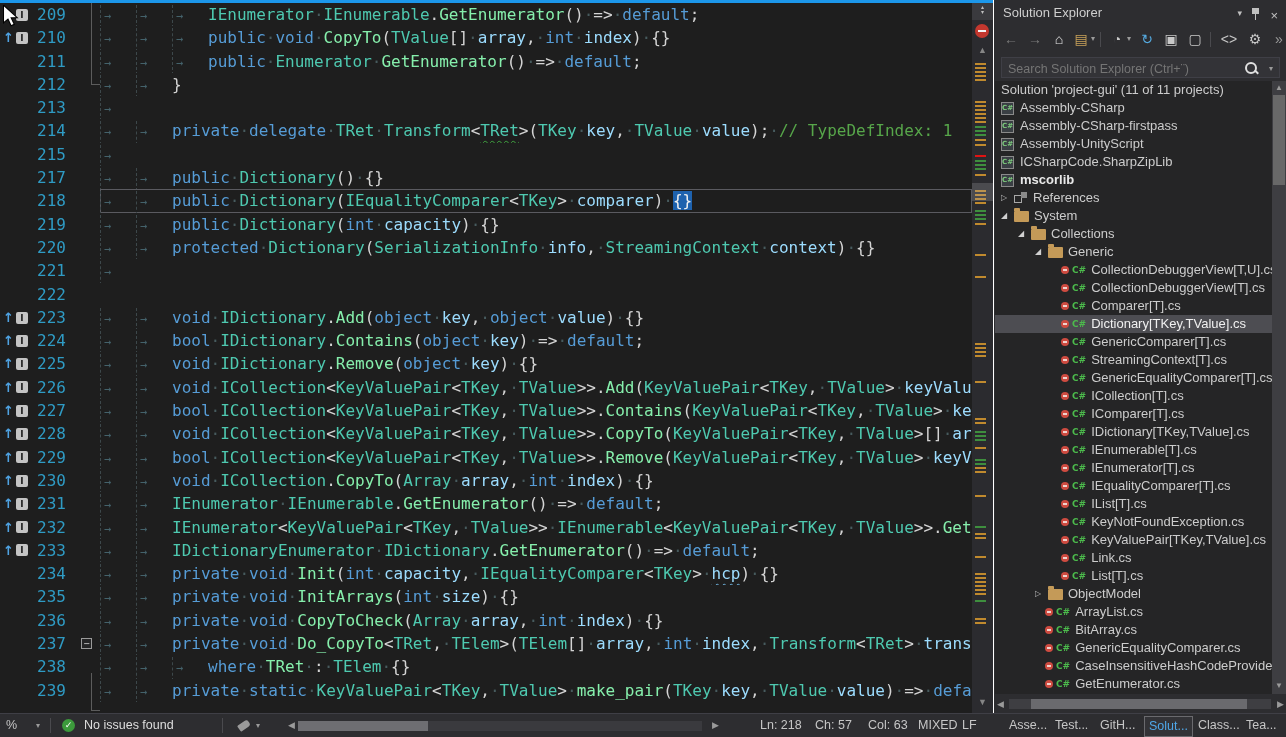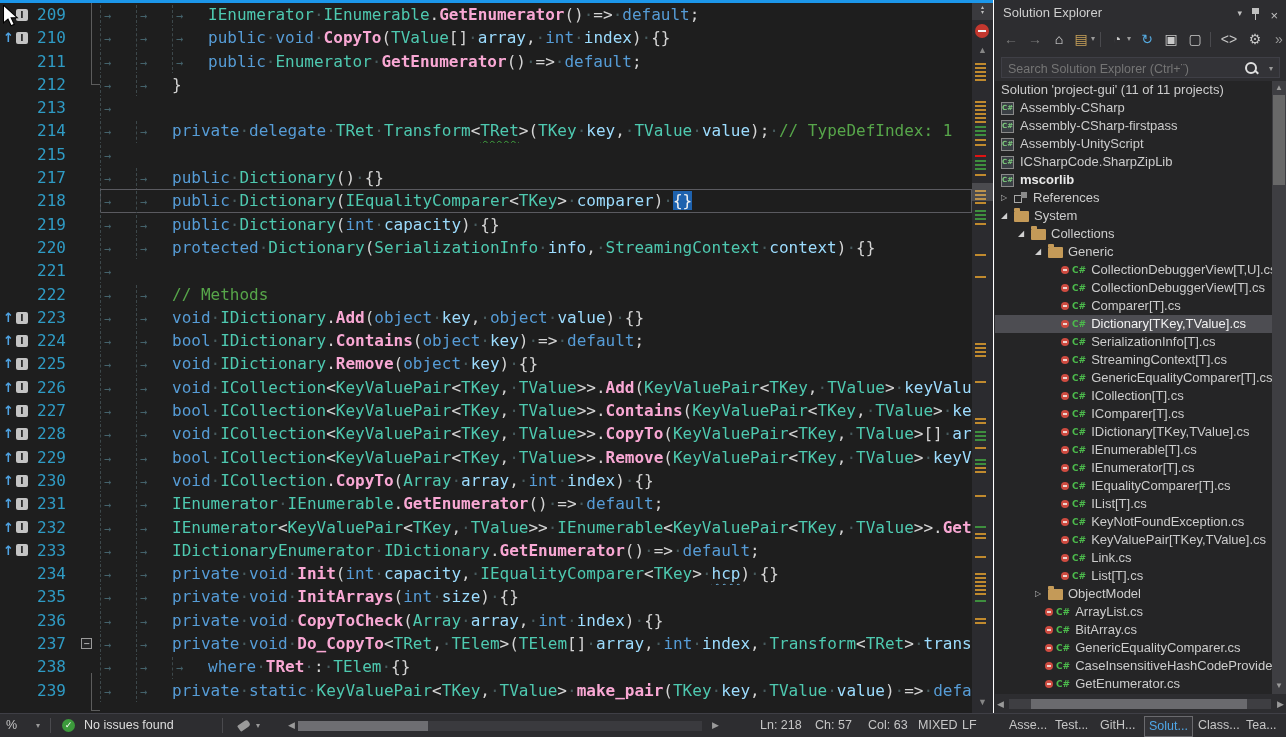--- a/index.html
+++ b/index.html
@@ -16,21 +16,21 @@
   .badge-ic{display:inline-block;width:12px;height:12px;background:#C4C4C4;color:#1E1E1E;
         font:bold 9px/12px "DejaVu Sans",sans-serif;text-align:center;border-radius:2px;margin-left:2px;}
   .lnum{width:46px;flex:none;text-align:right;padding-right:10px;box-sizing:border-box;color:#2F9BC4;}
   .foldc{width:24px;flex:none;position:relative;}
   .foldbox{position:absolute;left:5px;top:6px;width:11px;height:11px;border:1px solid #9A9A9A;
         background:#252526;color:#C8C8C8;font:10px/9px "DejaVu Sans Mono",monospace;text-align:center;box-sizing:border-box;}
   .ct{flex:1;position:relative;overflow:hidden;}
   .ct.cur{box-shadow:inset 0 0 0 1px #5A5A60;}
   .tab{display:inline-block;width:36px;box-sizing:border-box;border-left:1px dashed #3D484B;
        padding-left:3px;color:#44626B;font-size:12px;}
-  .tok-k{color:#569CD6;} .tok-t{color:#4EC9B0;} .tok-m{color:#f9a8d4;font-weight:bold;} .tok-p{color:#9CDCFE;}
+  .tok-k{color:#569CD6;} .tok-t{color:#4EC9B0;} .tok-m{color:#86efac;} .tok-p{color:#9CDCFE;}
   .tok-c{color:#57A64A;} .tok-x{color:#D4D4D4;}
   .tok-g{color:#4EC9B0;text-decoration:underline wavy #3FA33F 1px;text-underline-offset:4px;}
   .tok-b{color:#9CDCFE;text-decoration:underline wavy #6FB3E0 1px;text-underline-offset:4px;}
   .tok-q{color:#F0F0F0;background:#1E62AE;}
   .ws{color:#475B5E;}
   .scopeline{position:absolute;background:#5C5C5C;z-index:3;}
   
   #vscroll{position:absolute;left:972px;top:3px;width:21px;height:710px;background:#2B2B2F;}
   .sbmark{position:absolute;left:3px;width:11px;height:2px;}
   #split-handle{position:absolute;left:0;top:0;width:21px;height:17px;background:#3A3A3E;
@@ -110,21 +110,21 @@
         <div class="line"><span class="gic"></span><span class="lnum">211</span><span class="foldc"></span><span class="ct"><span class="tab">→</span><span class="tab">→</span><span class="tab">→</span><span class="tok-k">public</span><span class="ws">·</span><span class="tok-t">Enumerator</span><span class="ws">·</span><span class="tok-m">GetEnumerator</span><span class="tok-x">()</span><span class="ws">·</span><span class="tok-x">=&gt;</span><span class="ws">·</span><span class="tok-k">default</span><span class="tok-x">;</span></span></div>
         <div class="line"><span class="gic"></span><span class="lnum">212</span><span class="foldc"></span><span class="ct"><span class="tab">→</span><span class="tab">→</span><span class="tok-x">}</span></span></div>
         <div class="line"><span class="gic"></span><span class="lnum">213</span><span class="foldc"></span><span class="ct"><span class="tab">→</span></span></div>
         <div class="line"><span class="gic"></span><span class="lnum">214</span><span class="foldc"></span><span class="ct"><span class="tab">→</span><span class="tab">→</span><span class="tok-k">private</span><span class="ws">·</span><span class="tok-k">delegate</span><span class="ws">·</span><span class="tok-t">TRet</span><span class="ws">·</span><span class="tok-t">Transform</span><span class="tok-x">&lt;</span><span class="tok-g">TRet</span><span class="tok-x">&gt;(</span><span class="tok-t">TKey</span><span class="ws">·</span><span class="tok-p">key</span><span class="tok-x">,</span><span class="ws">·</span><span class="tok-t">TValue</span><span class="ws">·</span><span class="tok-p">value</span><span class="tok-x">);</span><span class="ws">·</span><span class="tok-c">// TypeDefIndex: 1</span></span></div>
         <div class="line"><span class="gic"></span><span class="lnum">215</span><span class="foldc"></span><span class="ct"><span class="tab">→</span></span></div>
         <div class="line"><span class="gic"></span><span class="lnum">217</span><span class="foldc"></span><span class="ct"><span class="tab">→</span><span class="tab">→</span><span class="tok-k">public</span><span class="ws">·</span><span class="tok-t">Dictionary</span><span class="tok-x">()</span><span class="ws">·</span><span class="tok-x">{}</span></span></div>
         <div class="line"><span class="gic"></span><span class="lnum">218</span><span class="foldc"></span><span class="ct cur"><span class="tab">→</span><span class="tab">→</span><span class="tok-k">public</span><span class="ws">·</span><span class="tok-t">Dictionary</span><span class="tok-x">(</span><span class="tok-t">IEqualityComparer</span><span class="tok-x">&lt;</span><span class="tok-t">TKey</span><span class="tok-x">&gt;</span><span class="ws">·</span><span class="tok-p">comparer</span><span class="tok-x">)</span><span class="ws">·</span><span class="tok-q">{}</span></span></div>
         <div class="line"><span class="gic"></span><span class="lnum">219</span><span class="foldc"></span><span class="ct"><span class="tab">→</span><span class="tab">→</span><span class="tok-k">public</span><span class="ws">·</span><span class="tok-t">Dictionary</span><span class="tok-x">(</span><span class="tok-k">int</span><span class="ws">·</span><span class="tok-p">capacity</span><span class="tok-x">)</span><span class="ws">·</span><span class="tok-x">{}</span></span></div>
         <div class="line"><span class="gic"></span><span class="lnum">220</span><span class="foldc"></span><span class="ct"><span class="tab">→</span><span class="tab">→</span><span class="tok-k">protected</span><span class="ws">·</span><span class="tok-t">Dictionary</span><span class="tok-x">(</span><span class="tok-t">SerializationInfo</span><span class="ws">·</span><span class="tok-p">info</span><span class="tok-x">,</span><span class="ws">·</span><span class="tok-t">StreamingContext</span><span class="ws">·</span><span class="tok-p">context</span><span class="tok-x">)</span><span class="ws">·</span><span class="tok-x">{}</span></span></div>
         <div class="line"><span class="gic"></span><span class="lnum">221</span><span class="foldc"></span><span class="ct"><span class="tab">→</span></span></div>
-        <div class="line"><span class="gic"></span><span class="lnum">222</span><span class="foldc"></span><span class="ct"><span class="tab">→</span><span class="tab">→</span><span class="tok-c">// Methods</span></span></div>
+        <div class="line"><span class="gic"></span><span class="lnum">222</span><span class="foldc"></span></div>
         <div class="line"><span class="gic"><span class="up-ic">↑</span><span class="badge-ic">I</span></span><span class="lnum">223</span><span class="foldc"></span><span class="ct"><span class="tab">→</span><span class="tab">→</span><span class="tok-k">void</span><span class="ws">·</span><span class="tok-t">IDictionary</span><span class="tok-x">.</span><span class="tok-m">Add</span><span class="tok-x">(</span><span class="tok-k">object</span><span class="ws">·</span><span class="tok-p">key</span><span class="tok-x">,</span><span class="ws">·</span><span class="tok-k">object</span><span class="ws">·</span><span class="tok-p">value</span><span class="tok-x">)</span><span class="ws">·</span><span class="tok-x">{}</span></span></div>
         <div class="line"><span class="gic"><span class="up-ic">↑</span><span class="badge-ic">I</span></span><span class="lnum">224</span><span class="foldc"></span><span class="ct"><span class="tab">→</span><span class="tab">→</span><span class="tok-k">bool</span><span class="ws">·</span><span class="tok-t">IDictionary</span><span class="tok-x">.</span><span class="tok-m">Contains</span><span class="tok-x">(</span><span class="tok-k">object</span><span class="ws">·</span><span class="tok-p">key</span><span class="tok-x">)</span><span class="ws">·</span><span class="tok-x">=&gt;</span><span class="ws">·</span><span class="tok-k">default</span><span class="tok-x">;</span></span></div>
         <div class="line"><span class="gic"><span class="up-ic">↑</span><span class="badge-ic">I</span></span><span class="lnum">225</span><span class="foldc"></span><span class="ct"><span class="tab">→</span><span class="tab">→</span><span class="tok-k">void</span><span class="ws">·</span><span class="tok-t">IDictionary</span><span class="tok-x">.</span><span class="tok-m">Remove</span><span class="tok-x">(</span><span class="tok-k">object</span><span class="ws">·</span><span class="tok-p">key</span><span class="tok-x">)</span><span class="ws">·</span><span class="tok-x">{}</span></span></div>
         <div class="line"><span class="gic"><span class="up-ic">↑</span><span class="badge-ic">I</span></span><span class="lnum">226</span><span class="foldc"></span><span class="ct"><span class="tab">→</span><span class="tab">→</span><span class="tok-k">void</span><span class="ws">·</span><span class="tok-t">ICollection</span><span class="tok-x">&lt;</span><span class="tok-t">KeyValuePair</span><span class="tok-x">&lt;</span><span class="tok-t">TKey</span><span class="tok-x">,</span><span class="ws">·</span><span class="tok-t">TValue</span><span class="tok-x">&gt;&gt;.</span><span class="tok-m">Add</span><span class="tok-x">(</span><span class="tok-t">KeyValuePair</span><span class="tok-x">&lt;</span><span class="tok-t">TKey</span><span class="tok-x">,</span><span class="ws">·</span><span class="tok-t">TValue</span><span class="tok-x">&gt;</span><span class="ws">·</span><span class="tok-p">keyValuePair</span></span></div>
         <div class="line"><span class="gic"><span class="up-ic">↑</span><span class="badge-ic">I</span></span><span class="lnum">227</span><span class="foldc"></span><span class="ct"><span class="tab">→</span><span class="tab">→</span><span class="tok-k">bool</span><span class="ws">·</span><span class="tok-t">ICollection</span><span class="tok-x">&lt;</span><span class="tok-t">KeyValuePair</span><span class="tok-x">&lt;</span><span class="tok-t">TKey</span><span class="tok-x">,</span><span class="ws">·</span><span class="tok-t">TValue</span><span class="tok-x">&gt;&gt;.</span><span class="tok-m">Contains</span><span class="tok-x">(</span><span class="tok-t">KeyValuePair</span><span class="tok-x">&lt;</span><span class="tok-t">TKey</span><span class="tok-x">,</span><span class="ws">·</span><span class="tok-t">TValue</span><span class="tok-x">&gt;</span><span class="ws">·</span><span class="tok-p">keyValuePair</span></span></div>
         <div class="line"><span class="gic"><span class="up-ic">↑</span><span class="badge-ic">I</span></span><span class="lnum">228</span><span class="foldc"></span><span class="ct"><span class="tab">→</span><span class="tab">→</span><span class="tok-k">void</span><span class="ws">·</span><span class="tok-t">ICollection</span><span class="tok-x">&lt;</span><span class="tok-t">KeyValuePair</span><span class="tok-x">&lt;</span><span class="tok-t">TKey</span><span class="tok-x">,</span><span class="ws">·</span><span class="tok-t">TValue</span><span class="tok-x">&gt;&gt;.</span><span class="tok-m">CopyTo</span><span class="tok-x">(</span><span class="tok-t">KeyValuePair</span><span class="tok-x">&lt;</span><span class="tok-t">TKey</span><span class="tok-x">,</span><span class="ws">·</span><span class="tok-t">TValue</span><span class="tok-x">&gt;[]</span><span class="ws">·</span><span class="tok-p">array</span></span></div>
         <div class="line"><span class="gic"><span class="up-ic">↑</span><span class="badge-ic">I</span></span><span class="lnum">229</span><span class="foldc"></span><span class="ct"><span class="tab">→</span><span class="tab">→</span><span class="tok-k">bool</span><span class="ws">·</span><span class="tok-t">ICollection</span><span class="tok-x">&lt;</span><span class="tok-t">KeyValuePair</span><span class="tok-x">&lt;</span><span class="tok-t">TKey</span><span class="tok-x">,</span><span class="ws">·</span><span class="tok-t">TValue</span><span class="tok-x">&gt;&gt;.</span><span class="tok-m">Remove</span><span class="tok-x">(</span><span class="tok-t">KeyValuePair</span><span class="tok-x">&lt;</span><span class="tok-t">TKey</span><span class="tok-x">,</span><span class="ws">·</span><span class="tok-t">TValue</span><span class="tok-x">&gt;</span><span class="ws">·</span><span class="tok-p">keyValuePair</span></span></div>
         <div class="line"><span class="gic"><span class="up-ic">↑</span><span class="badge-ic">I</span></span><span class="lnum">230</span><span class="foldc"></span><span class="ct"><span class="tab">→</span><span class="tab">→</span><span class="tok-k">void</span><span class="ws">·</span><span class="tok-t">ICollection</span><span class="tok-x">.</span><span class="tok-m">CopyTo</span><span class="tok-x">(</span><span class="tok-t">Array</span><span class="ws">·</span><span class="tok-p">array</span><span class="tok-x">,</span><span class="ws">·</span><span class="tok-k">int</span><span class="ws">·</span><span class="tok-p">index</span><span class="tok-x">)</span><span class="ws">·</span><span class="tok-x">{}</span></span></div>
         <div class="line"><span class="gic"><span class="up-ic">↑</span><span class="badge-ic">I</span></span><span class="lnum">231</span><span class="foldc"></span><span class="ct"><span class="tab">→</span><span class="tab">→</span><span class="tok-t">IEnumerator</span><span class="ws">·</span><span class="tok-t">IEnumerable</span><span class="tok-x">.</span><span class="tok-m">GetEnumerator</span><span class="tok-x">()</span><span class="ws">·</span><span class="tok-x">=&gt;</span><span class="ws">·</span><span class="tok-k">default</span><span class="tok-x">;</span></span></div>
         <div class="line"><span class="gic"><span class="up-ic">↑</span><span class="badge-ic">I</span></span><span class="lnum">232</span><span class="foldc"></span><span class="ct"><span class="tab">→</span><span class="tab">→</span><span class="tok-t">IEnumerator</span><span class="tok-x">&lt;</span><span class="tok-t">KeyValuePair</span><span class="tok-x">&lt;</span><span class="tok-t">TKey</span><span class="tok-x">,</span><span class="ws">·</span><span class="tok-t">TValue</span><span class="tok-x">&gt;&gt;</span><span class="ws">·</span><span class="tok-t">IEnumerable</span><span class="tok-x">&lt;</span><span class="tok-t">KeyValuePair</span><span class="tok-x">&lt;</span><span class="tok-t">TKey</span><span class="tok-x">,</span><span class="ws">·</span><span class="tok-t">TValue</span><span class="tok-x">&gt;&gt;.</span><span class="tok-m">GetEnumerator</span></span></div>
@@ -325,21 +325,21 @@
           <span>Comparer[T].cs</span>
         </div>
         <div class="trow sel" style="padding-left: 66px;">
           <span class="lock-ic"></span>
           <span class="cs-ic">C#</span>
           <span>Dictionary[TKey,TValue].cs</span>
         </div>
         <div class="trow" style="padding-left: 66px;">
           <span class="lock-ic"></span>
           <span class="cs-ic">C#</span>
-          <span>SerializationInfo[T].cs</span>
+          <span>GenericComparer[T].cs</span>
         </div>
         <div class="trow" style="padding-left: 66px;">
           <span class="lock-ic"></span>
           <span class="cs-ic">C#</span>
           <span>StreamingContext[T].cs</span>
         </div>
         <div class="trow" style="padding-left: 66px;">
           <span class="lock-ic"></span>
           <span class="cs-ic">C#</span>
           <span>GenericEqualityComparer[T].cs</span>

